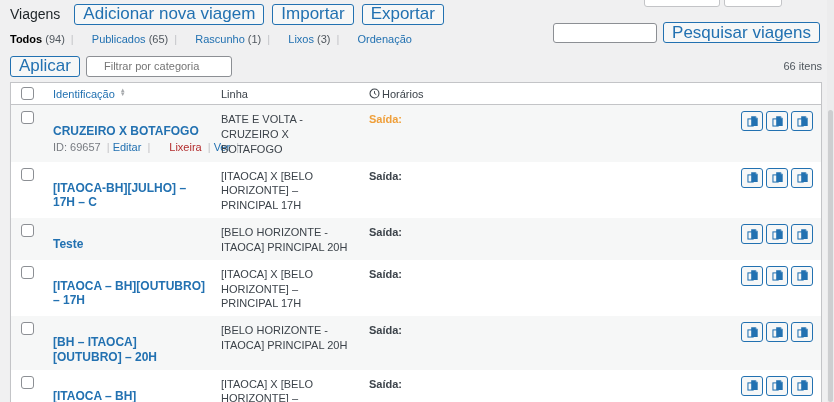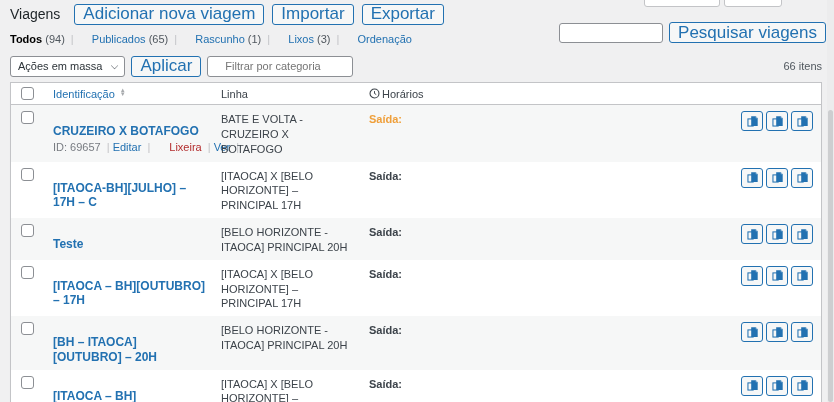--- a/index.html
+++ b/index.html
@@ -20,21 +20,21 @@
   
   .title-row { display:flex; align-items:center; gap:8px; height:24px; }
   .page-title { font-size:14px; font-weight:400; color:#1d2327; margin-right:6px; }
   .btn {
     display:inline-flex; align-items:center; justify-content:center;
     background:#f6f7f7; border:1px solid #2271b1; color:#2271b1;
     border-radius:3px; font-size:17px; padding:0 8px; height:21px;
     cursor:pointer; white-space:nowrap; font-family:inherit;
   }
   
-  .search-box { position:absolute; top:22px; right:8px; display:flex; gap:6px; align-items:center; }
+  .search-box { position:absolute; top:22px; right:14px; display:flex; gap:6px; align-items:center; }
   .search-input { width:104px; height:20px; border:1px solid #8c8f94; border-radius:3px; background:#fff; padding:0 4px; font-size:11px; font-family:inherit; }
   
   .subsubsub { margin-top:7px; height:13px; color:#646970; }
   .subsubsub a { color:#2271b1; text-decoration:none; cursor:pointer;padding-left:12px; }
   .subsubsub .current-view { color:#000; font-weight:bold; }
   .subsubsub .count { color:#50575e; font-weight:normal; }
   .sep { color:#c3c4c7; margin:0 3px; }
 
   
   .tablenav { margin-top:9px; height:22px; display:flex; align-items:center; gap:6px; }
@@ -94,24 +94,20 @@
 
 <div class="subsubsub">
   <span class="current-view"><span>Todos</span> <span class="count">(94)</span></span><span class="sep">&nbsp;|</span>
   <a><span>Publicados</span> <span class="count">(65)</span></a><span class="sep">&nbsp;|</span>
   <a><span>Rascunho</span> <span class="count">(1)</span></a><span class="sep">&nbsp;|</span>
   <a><span>Lixos</span> <span class="count">(3)</span></a><span class="sep">&nbsp;|</span>
   <a><span>Ordenação</span></a>
 </div>
 
 <div class="tablenav">
-  <div class="bulk-select">
-    <span>Ações em massa</span>
-    <span class="chev">⌵</span>
-  </div>
   <button class="btn">Aplicar</button>
   <input class="filter-input" type="text" placeholder="Filtrar por categoria" style="">
   <span class="item-count">66 itens</span>
 </div>
 
 <div class="list-table">
   <div class="thead">
     <div class="tr">
       <div class="th cb-cell">
           <span class="checkbox"></span>

